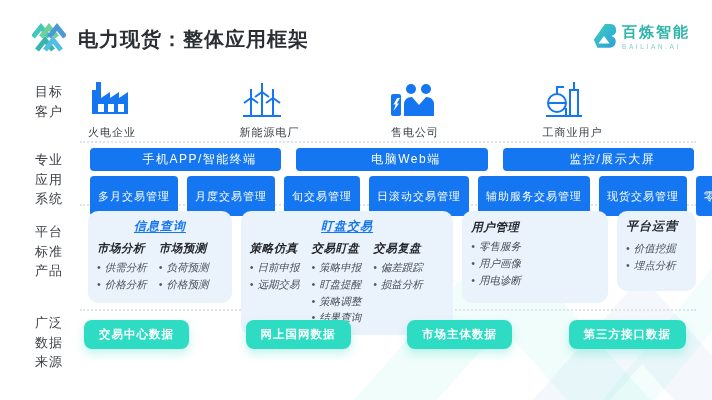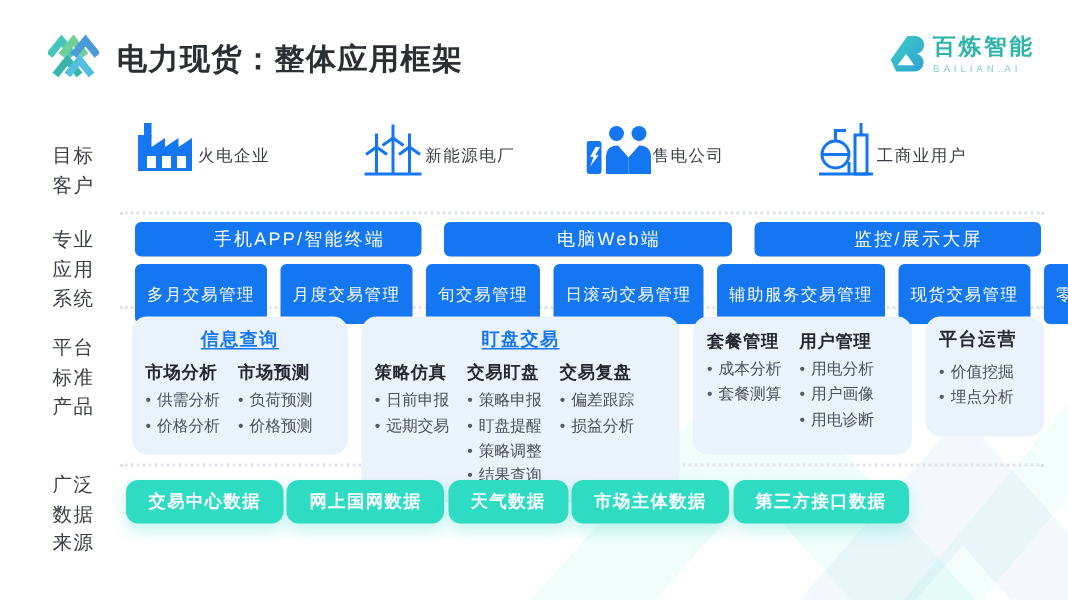--- a/index.html
+++ b/index.html
@@ -13,44 +13,44 @@
   .brand{position:absolute;right:22px;top:22px;display:flex;align-items:center;gap:4px;z-index:2;}
   .brand-txt{display:flex;flex-direction:column;line-height:1.1;}
   .brand-name{font-size:15px;font-weight:bold;color:#2fb4aa;letter-spacing:2px;}
   .brand-sub{font-size:6.5px;color:#86cfc8;letter-spacing:2.6px;margin-top:2px;}
   
   .side-label{position:absolute;left:35px;font-size:13px;font-weight:500;color:#3a3e44;
               line-height:1.5;white-space:pre-line;z-index:2;letter-spacing:1px;}
   .divider{position:absolute;left:80px;width:616px;border-top:2px dotted #dfe3ea;z-index:1;}
   
   .customers{position:absolute;left:88px;top:82px;width:606px;display:flex;z-index:2;}
-  .cust-item{flex:1;display:flex;flex-direction:row;align-items:center;}
+  .cust-item{flex:1;display:flex;flex-direction:column;align-items:flex-start;}
   .cust-icon{height:36px;display:flex;align-items:flex-end;justify-content:center;}
   .cust-label{font-size:11px;color:#3a3e44;margin-top:7px;letter-spacing:1px;}
   
   .terminals{position:absolute;left:90px;top:148px;width:604px;display:flex;gap:15px;z-index:2;}
   .btn-blue{background:#1476f0;color:#fff;border-radius:4px;display:flex;align-items:center;
             justify-content:center;white-space:nowrap;padding-left:28px;}
   .terminals .btn-blue{flex:1;height:23px;font-size:12px;font-weight:500;letter-spacing:1.5px;}
   .modules{position:absolute;left:90px;top:176px;width:604px;display:flex;gap:9px;z-index:2;}
   .modules .btn-blue{flex:1 1 auto;height:40px;font-size:11px;letter-spacing:1px;padding:0 8px;}
   
   .cards{position:absolute;left:88px;top:211px;width:608px;display:flex;gap:9px;
          align-items:flex-start;z-index:2;}
-  .card{background:#eaf2fb;border-radius:10px;padding:7px 9px 9px;box-sizing:border-box;min-height:92px;}
+  .card{background:#eaf2fb;border-radius:10px;padding:7px 9px 9px;box-sizing:border-box;min-height:92px;font-style:italic;}
   .card-title{font-size:12px;font-weight:bold;text-align:center;margin-bottom:4px;letter-spacing:1px;}
   .card-title.link{color:#1476f0;text-decoration:underline;text-underline-offset:2px;}
   .card-title.plain{color:#24282e;text-align:left;margin-bottom:5px;}
   .card-cols{display:flex;gap:12px;}
   .col-h{font-size:11.5px;font-weight:bold;color:#24282e;margin:2px 0 3px;letter-spacing:.5px;}
   .li{font-size:10.5px;color:#4a5058;line-height:1.6;white-space:nowrap;}
   .li::before{content:"•";margin-right:4px;color:#55585e;}
   .card-w1{width:146px;}.card-w2{width:216px;}.card-w3{width:148px;}.card-w4{width:80px;min-height:80px;}
   
-  .sources{position:absolute;left:84px;top:320px;width:522px;display:flex;
+  .sources{position:absolute;left:84px;top:320px;width:602px;display:flex;
            justify-content:space-between;z-index:2;}
   .btn-teal{background:#2edcc3;color:#fff;border-radius:8px;height:29px;display:flex;
             align-items:center;justify-content:center;font-size:11.5px;font-weight:bold;
             padding:0 15px;letter-spacing:1px;white-space:nowrap;
             box-shadow:0 5px 10px rgba(46,220,195,.28);}
 </style>
 </head>
 <body>
 
 <div class="stage">
@@ -82,21 +82,21 @@
       </defs>
       <path d="M4 19 L16 2 h6 a6.5 6.5 0 0 1 1 12.8 a6.5 6.5 0 0 1 -2 12.7 h-13 z" fill="url(#bg1)"></path>
       <path d="M9 23 l6-8 6 8 z" fill="#fff"></path>
     </svg>
     <div class="brand-txt">
       <div class="brand-name">百炼智能</div>
       <div class="brand-sub">BAILIAN.AI</div>
     </div>
   </div>
 
-  <div class="side-label" style="top:94px;">目标
+  <div class="side-label" style="top:82px;">目标
 客户</div>
   <div class="side-label" style="top:222px;">平台
 标准
 产品</div>
   <div class="side-label" style="top:150px;">专业
 应用
 系统</div>
   <div class="side-label" style="top:313px;">广泛
 数据
 来源</div>
@@ -219,42 +219,36 @@
           <div class="col-h">交易复盘</div>
           <div class="li">偏差跟踪</div>
           <div class="li">损益分析</div>
         </div>
       </div>
     </div>
 
     <div class="card card-w3">
       <div class="card-cols">
         <div>
-          <div class="col-h">套餐管理</div>
-          <div class="li">成本分析</div>
-          <div class="li">套餐测算</div>
-        </div>
-        <div>
           <div class="col-h">用户管理</div>
-          <div class="li">用电分析</div>
+          <div class="li">零售服务</div>
           <div class="li">用户画像</div>
           <div class="li">用电诊断</div>
         </div>
       </div>
     </div>
 
     <div class="card card-w4">
       <div class="card-title plain">平台运营</div>
       <div class="li">价值挖掘</div>
       <div class="li">埋点分析</div>
     </div>
 
   </div>
 
   <div class="sources">
     <div class="btn-teal">交易中心数据</div>
     <div class="btn-teal">网上国网数据</div>
-    <div class="btn-teal">天气数据</div>
     <div class="btn-teal">市场主体数据</div>
     <div class="btn-teal">第三方接口数据</div>
   </div>
 
 </div>
 
 </body></html>

